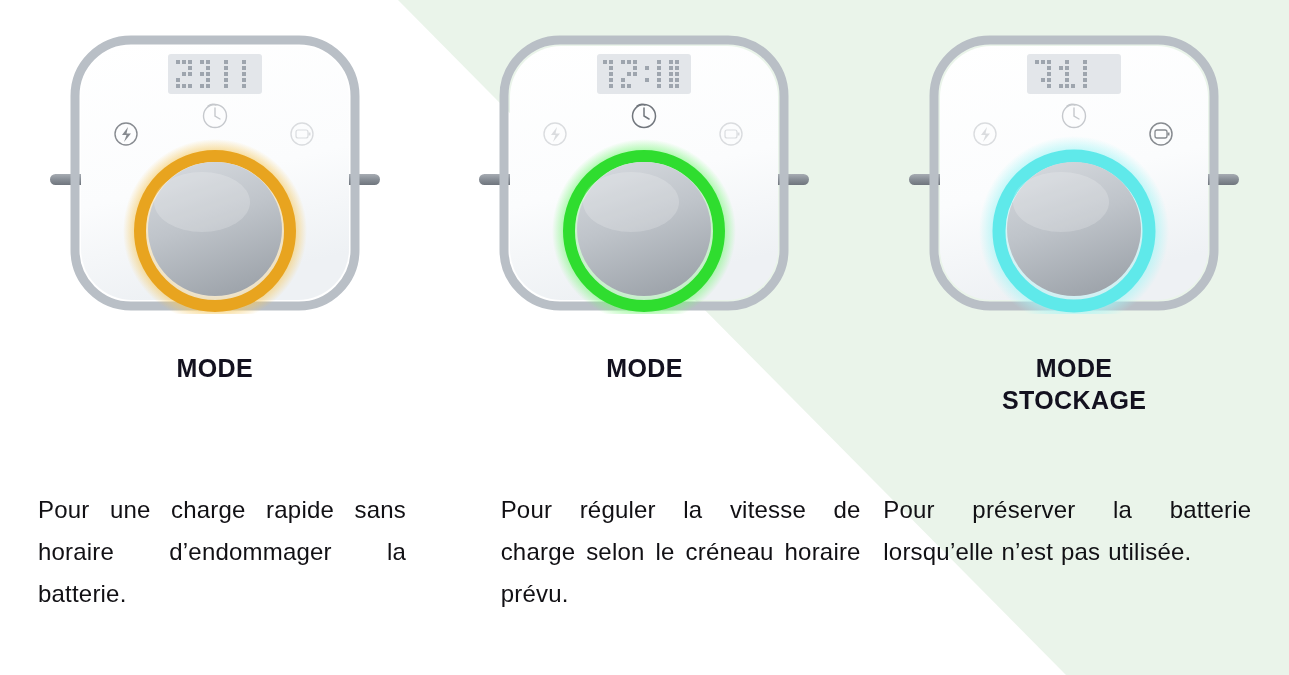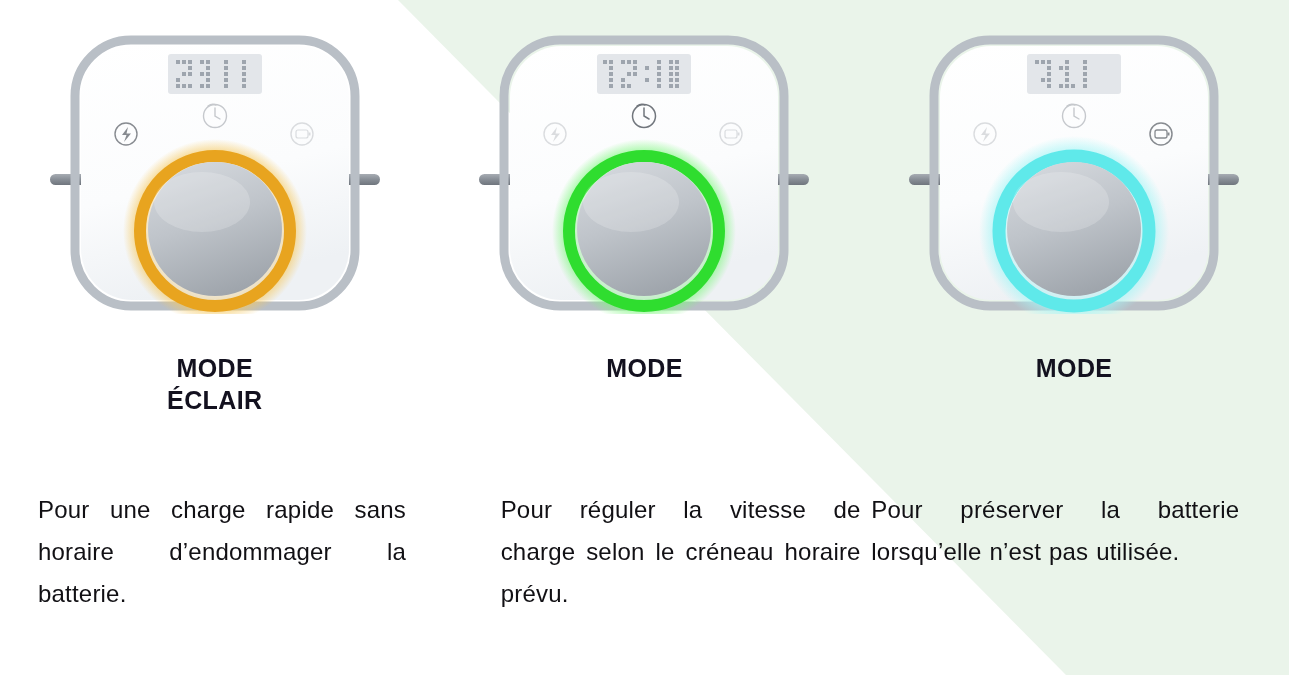--- a/index.html
+++ b/index.html
@@ -64,21 +64,21 @@
     font-size:24px;
     line-height:42px;
     color:#111014;
     text-align:justify;
     text-align-last:left;
     letter-spacing:0.2px;
     word-spacing:1px;
   }
   .col-0 .mode-desc{left:38px;width:368px;}
   .col-1 .mode-desc{left:31px;width:360px;margin-left:40px;}
-  .col-2 .mode-desc{left:12px;width:368px;}
+  .col-2 .mode-desc{left:24px;width:368px;}
 </style>
 </head>
 <body>
 
 <div id="stage">
 
   <div class="mint-band">
     <svg viewBox="0 0 1289 675" preserveAspectRatio="none" aria-hidden="true">
       <polygon points="398,0 1289,0 1289,675 1066,675" fill="#eaf4ea"></polygon>
     </svg>
@@ -179,21 +179,20 @@
 
           <circle cx="165" cy="207" r="75" fill="none" stroke="#e8a41f" stroke-width="12"></circle>
 
           <circle cx="165" cy="205" r="67" fill="url(#knobG0)"></circle>
           <ellipse cx="152" cy="178" rx="48" ry="30" fill="#ffffff" opacity="0.2"></ellipse>
         </svg>
       </div>
 
       <div class="mode-heading">
         <span class="ln">MODE</span>
-        <span class="ln">ÉCLAIR</span>
       </div>
 
       <p class="mode-desc">Pour une charge rapide sans horaire d’endommager la batterie.</p>
     </div>
 
     <div class="col col-1">
 
       <div class="device-wrap">
         <svg width="330" height="290" viewBox="0 0 330 290" aria-hidden="true">
           <defs>
@@ -381,19 +380,20 @@
 
           <circle cx="165" cy="207" r="95" fill="url(#ringGlow2)"></circle>
           <circle cx="165" cy="207" r="75" fill="none" stroke="#5fe9ea" stroke-width="13"></circle>
           <circle cx="165" cy="205" r="67" fill="url(#knobG2)"></circle>
           <ellipse cx="152" cy="178" rx="48" ry="30" fill="#ffffff" opacity="0.2"></ellipse>
         </svg>
       </div>
 
       <div class="mode-heading">
         <span class="ln">MODE</span>
+        <span class="ln">STOCKAGE</span>
       </div>
 
       <p class="mode-desc">Pour préserver la batterie lorsqu’elle n’est pas utilisée.</p>
     </div>
 
   </div>
 </div>
 
 </body></html>

